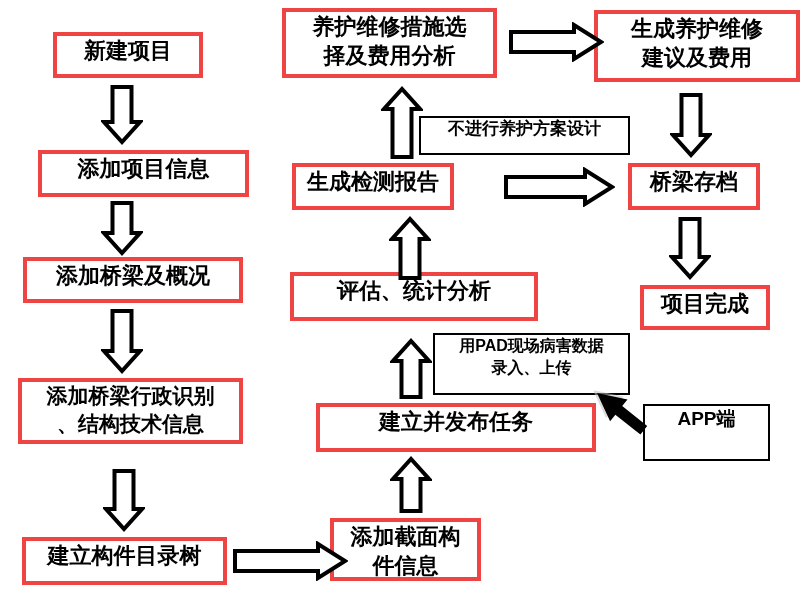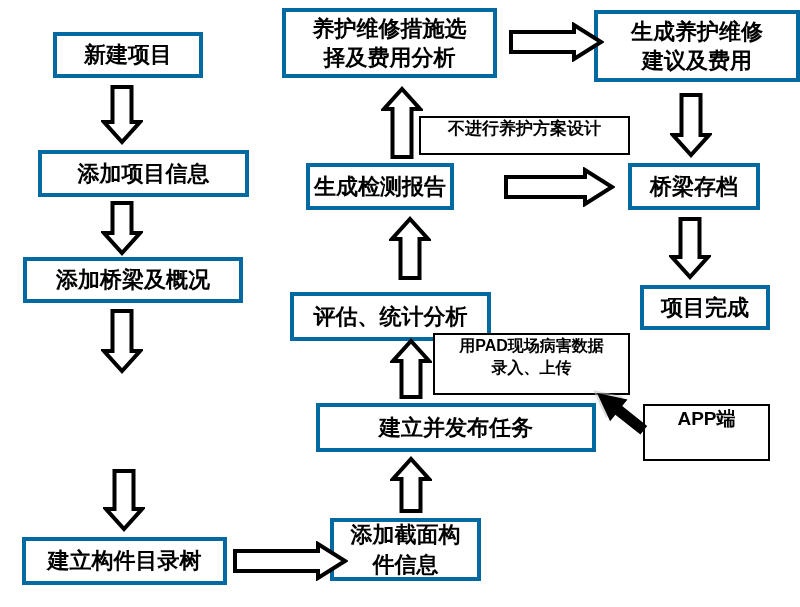--- a/index.html
+++ b/index.html
@@ -1,22 +1,22 @@
 <!DOCTYPE html>
 <html><head>
 <meta charset="utf-8">
 <style>
   html,body{margin:0;padding:0;background:#ffffff;}
   #canvas{
     position:relative;width:800px;height:607px;background:#ffffff;overflow:hidden;
     font-family:"Liberation Sans","DejaVu Sans",sans-serif;
   }
   .fnode{
-    position:absolute;box-sizing:border-box;border:4px solid #0369a1;background:#fff;
-    display:flex;flex-direction:column;align-items:center;justify-content:center;
+    position:absolute;box-sizing:border-box;border:4px solid #ef4444;background:#fff;
+    display:flex;flex-direction:column;align-items:center;justify-content:flex-start;
     text-align:center;font-weight:700;color:#000;font-size:22px;line-height:1.32;
   }
   .fnode .ln{white-space:nowrap;display:block;}
   .lnode{
     position:absolute;box-sizing:border-box;border:2px solid #000;background:#fff;
     display:flex;flex-direction:column;align-items:center;justify-content:flex-start;
     text-align:center;font-weight:700;color:#000;line-height:1.35;
   }
   .lnode .ln{white-space:nowrap;display:block;}
   .block-arrow{position:absolute;}
@@ -30,32 +30,36 @@
 
   <div class="fnode" style="left:53px;top:32px;width:150px;height:46px">
     <span class="ln">新建项目</span>
   </div>
   <div class="fnode" style="left:38px;top:150px;width:211px;height:47px">
     <span class="ln">添加项目信息</span>
   </div>
   <div class="fnode" style="left:23px;top:257px;width:220px;height:46px">
     <span class="ln">添加桥梁及概况</span>
   </div>
+  <div class="fnode" style="left:18px;top:378px;width:225px;height:66px;font-size:21px">
+    <span class="ln">添加桥梁行政识别</span>
+    <span class="ln">、结构技术信息</span>
+  </div>
   <div class="fnode" style="left:22px;top:537px;width:205px;height:48px">
     <span class="ln">建立构件目录树</span>
   </div>
 
   <div class="fnode" style="left:282px;top:8px;width:215px;height:70px">
     <span class="ln">养护维修措施选</span>
     <span class="ln">择及费用分析</span>
   </div>
-  <div class="fnode" style="left:306px;top:163px;width:148px;height:47px">
+  <div class="fnode" style="left:292px;top:163px;width:162px;height:47px">
     <span class="ln">生成检测报告</span>
   </div>
-  <div class="fnode" style="left:290px;top:292px;width:201px;height:49px">
+  <div class="fnode" style="left:290px;top:272px;width:248px;height:49px">
     <span class="ln">评估、统计分析</span>
   </div>
   <div class="fnode" style="left:316px;top:403px;width:280px;height:49px">
     <span class="ln">建立并发布任务</span>
   </div>
   <div class="fnode" style="left:330px;top:518px;width:151px;height:63px">
     <span class="ln">添加截面构</span>
     <span class="ln">件信息</span>
   </div>
 

